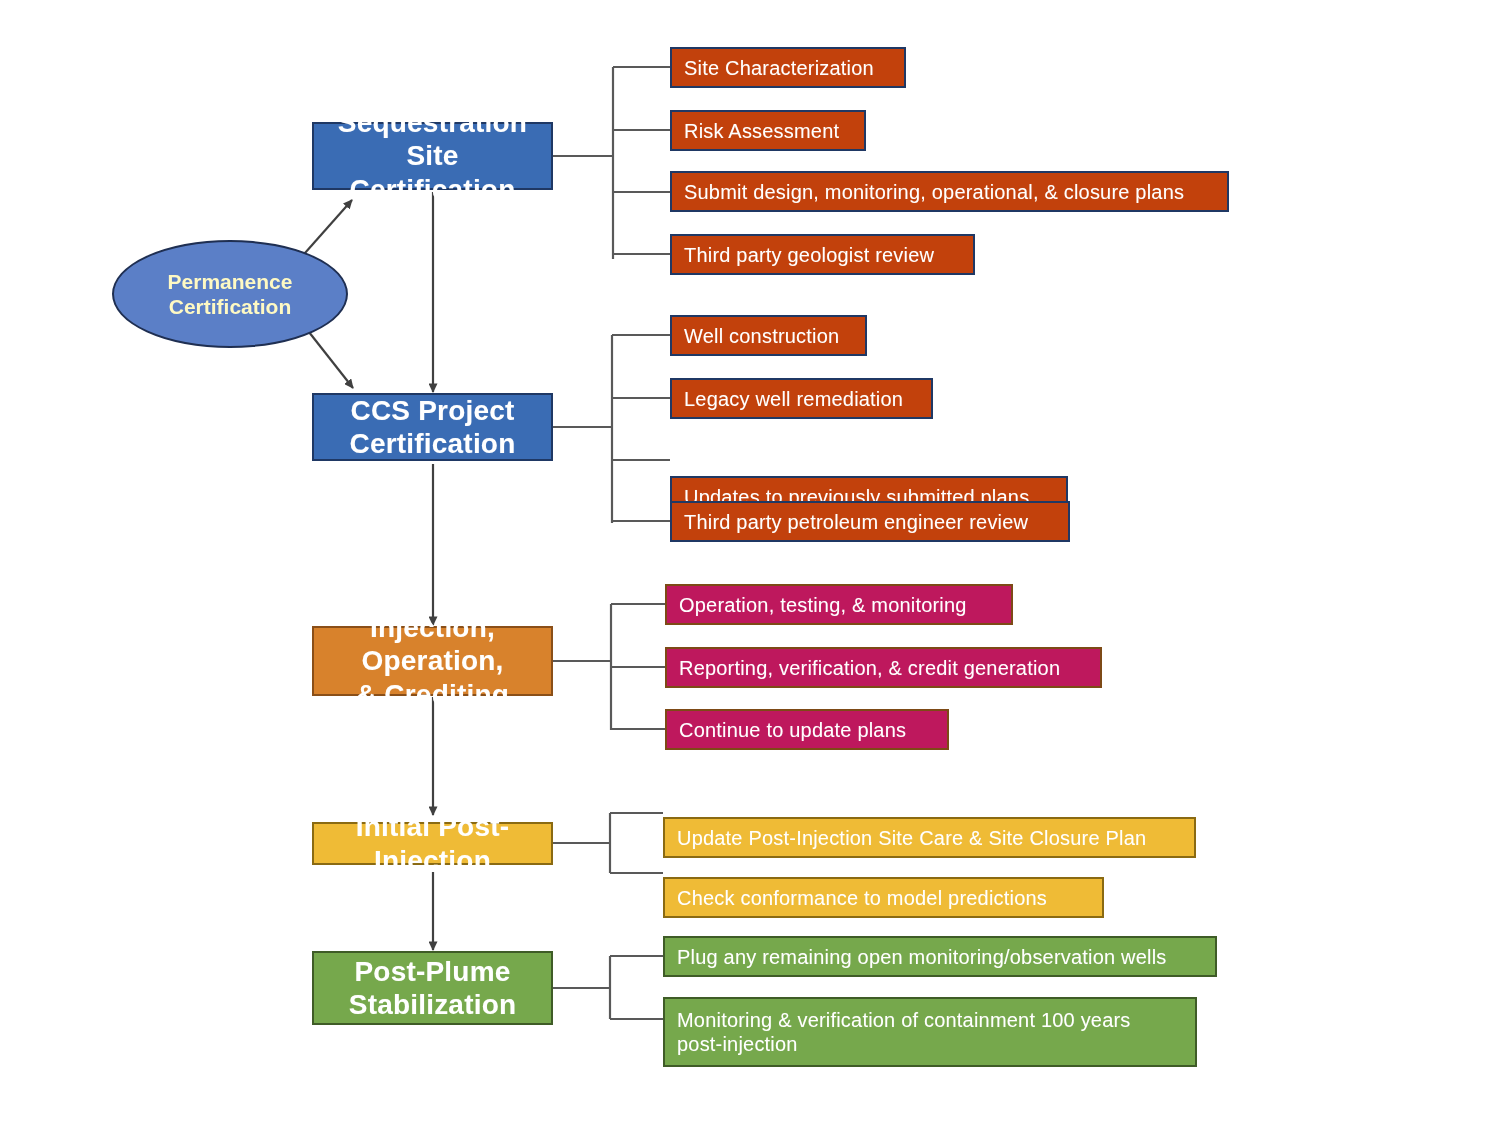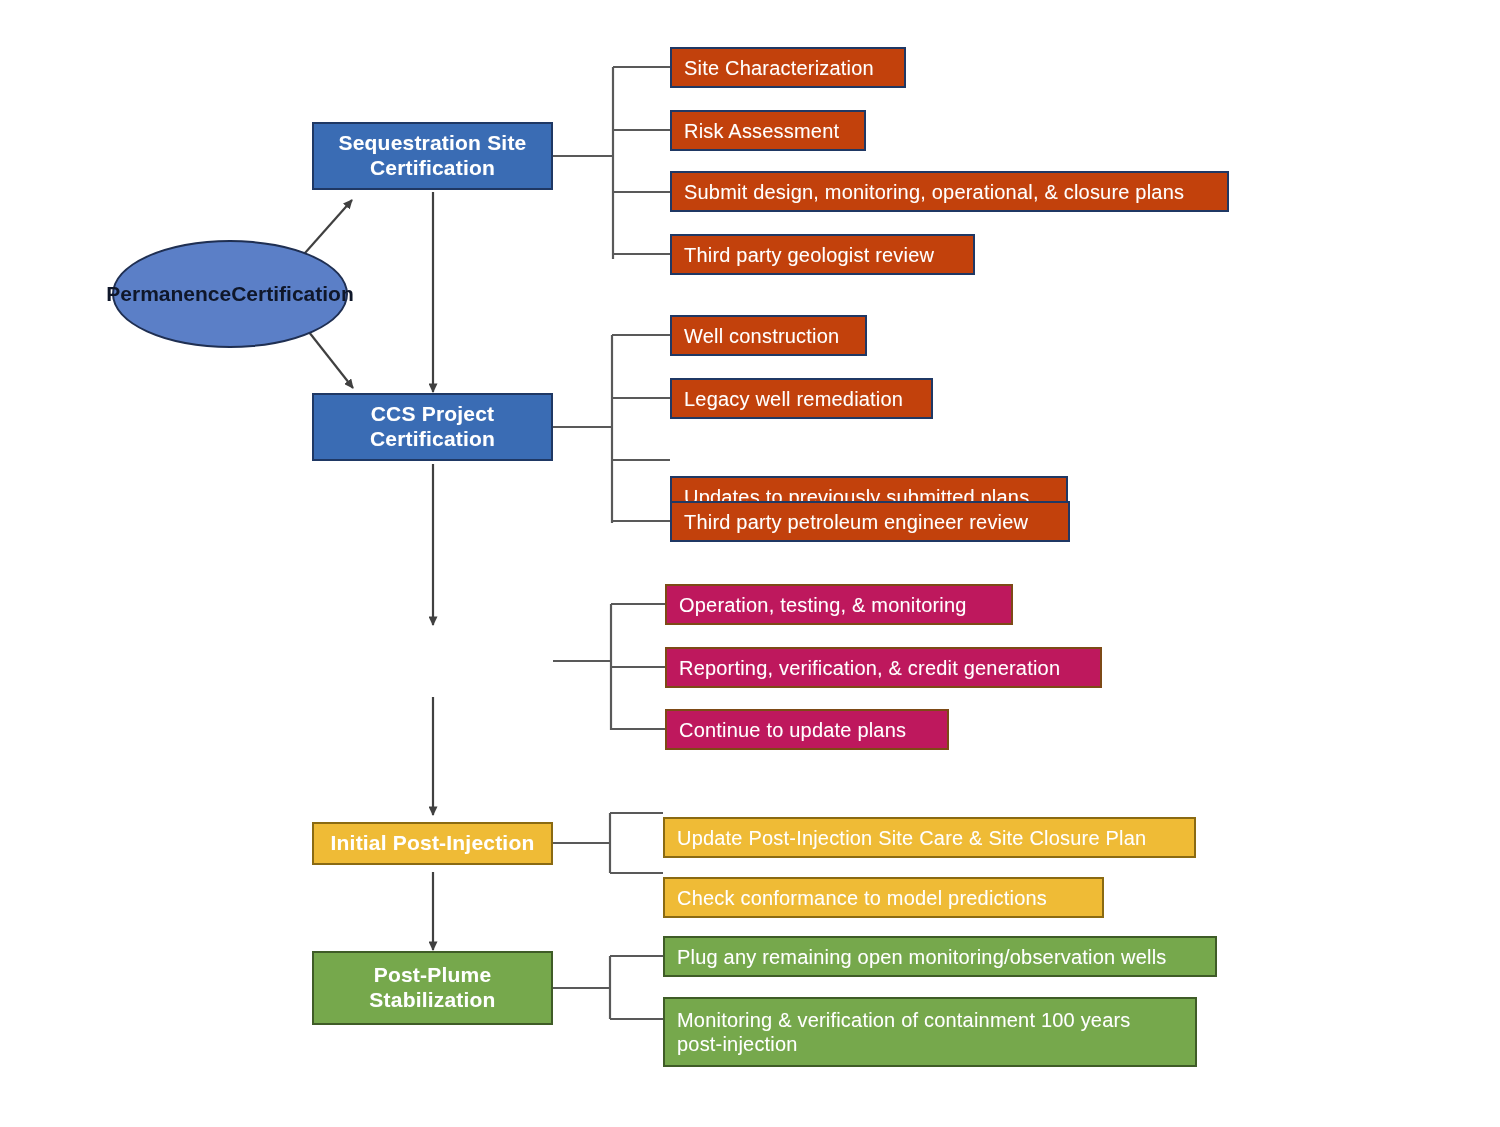--- a/index.html
+++ b/index.html
@@ -33,21 +33,21 @@
     align-items: center;
     color: #ffffff;
     letter-spacing: .2px;
     text-shadow: 0 0 1px rgba(255,255,255,.25);
   }
   
   .stage {
     justify-content: center;
     text-align: center;
     font-weight: bold;
-    font-size: 21px;
+    font-size: 28px;
     line-height: 1.18;
     border: 2px solid #1f3864;
     background: #3a6cb4;
   }
   .stage.orange { background:#d8822c; border-color:#8a4f18; }
   .stage.yellow { background:#efbb36; border-color:#8a6a12; font-weight:bold; }
   .stage.green  { background:#76a84c; border-color:#3f5c27; }
 
   
   .task {
@@ -60,28 +60,28 @@
   }
   .task.orange { background:#be185d; border-color:#7d4a16; }
   .task.yellow { background:#efbb36; border-color:#8a6a12;margin-top:24px; }
   .task.green  { background:#76a84c; border-color:#3f5c27; }
 
   
   .ellipse {
     position: absolute;
     box-sizing: border-box;
     display: flex;
-    flex-direction: row;
+    flex-direction: column;
     align-items: center;
     justify-content: center;
     text-align: center;
     border-radius: 50%;
     background: #5b7fc7;
     border: 2px solid #1f2f52;
-    color: #0f172a;
+    color: #fef9c3;
     font-weight: bold;
     font-size: 21px;
     line-height: 1.2;
   }
 </style>
 </head>
 <body>
 
 <div id="canvas">
 
@@ -158,20 +158,26 @@
     <div>
       <div>CCS Project</div>
       <div>Certification</div>
     </div>
   </div>
   <div class="node task" style="left:670px; top:315px; width:197px; height:41px;">Well construction</div>
   <div class="node task" style="left:670px; top:378px; width:263px; height:41px;">Legacy well remediation</div>
   <div class="node task" style="left:670px; top:440px; width:398px; height:41px;margin-top:36px;">Updates to previously  submitted plans</div>
   <div class="node task" style="left:670px; top:501px; width:400px; height:41px;">Third  party petroleum  engineer review</div>
 
+  <div class="node stage orange" style="left:312px; top:626px; width:241px; height:70px;">
+    <div>
+      <div>Injection, Operation,</div>
+      <div>&amp; Crediting</div>
+    </div>
+  </div>
   <div class="node task orange" style="left:665px; top:584px; width:348px; height:41px;">Operation, testing, &amp; monitoring</div>
   <div class="node task orange" style="left:665px; top:647px; width:437px; height:41px;">Reporting,  verification,  &amp; credit generation</div>
   <div class="node task orange" style="left:665px; top:709px; width:284px; height:41px;">Continue  to update plans</div>
 
   <div class="node stage yellow" style="left:312px; top:822px; width:241px; height:43px;">
     <div style="width:100%;">
       <div>Initial Post-Injection</div>
     </div>
   </div>
   <div class="node task yellow" style="left:663px; top:793px; width:533px; height:41px;">Update Post-Injection Site Care &amp; Site Closure  Plan</div>

